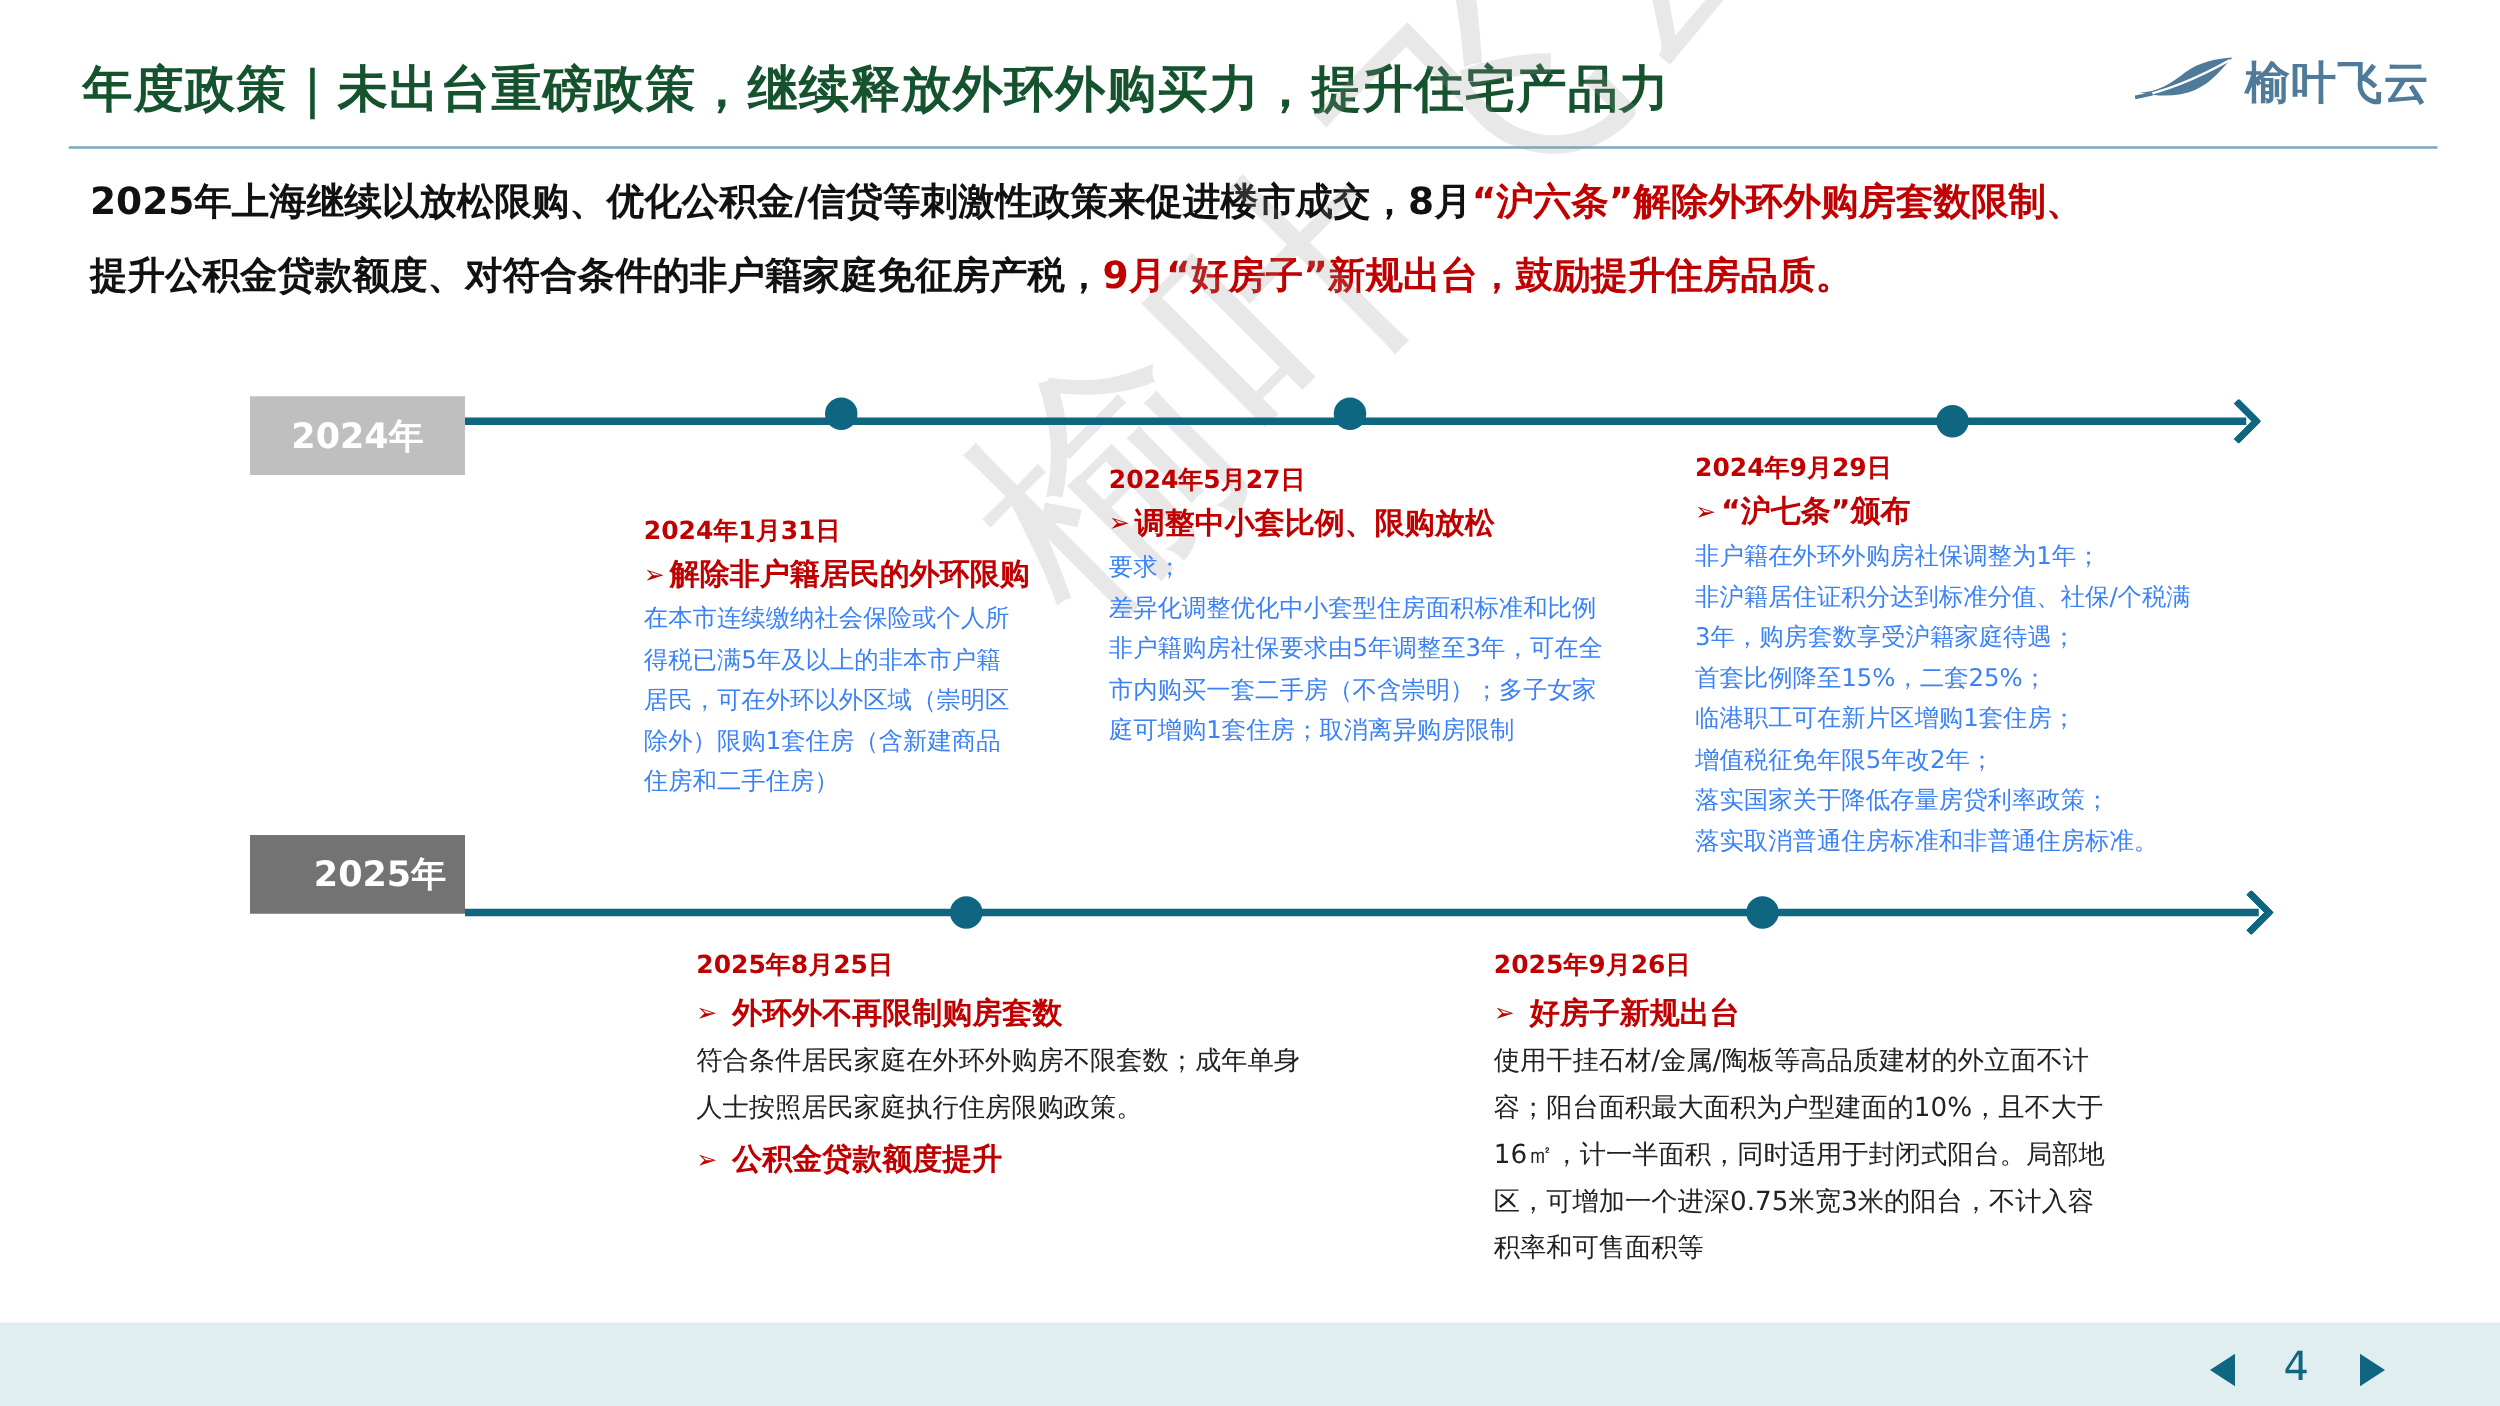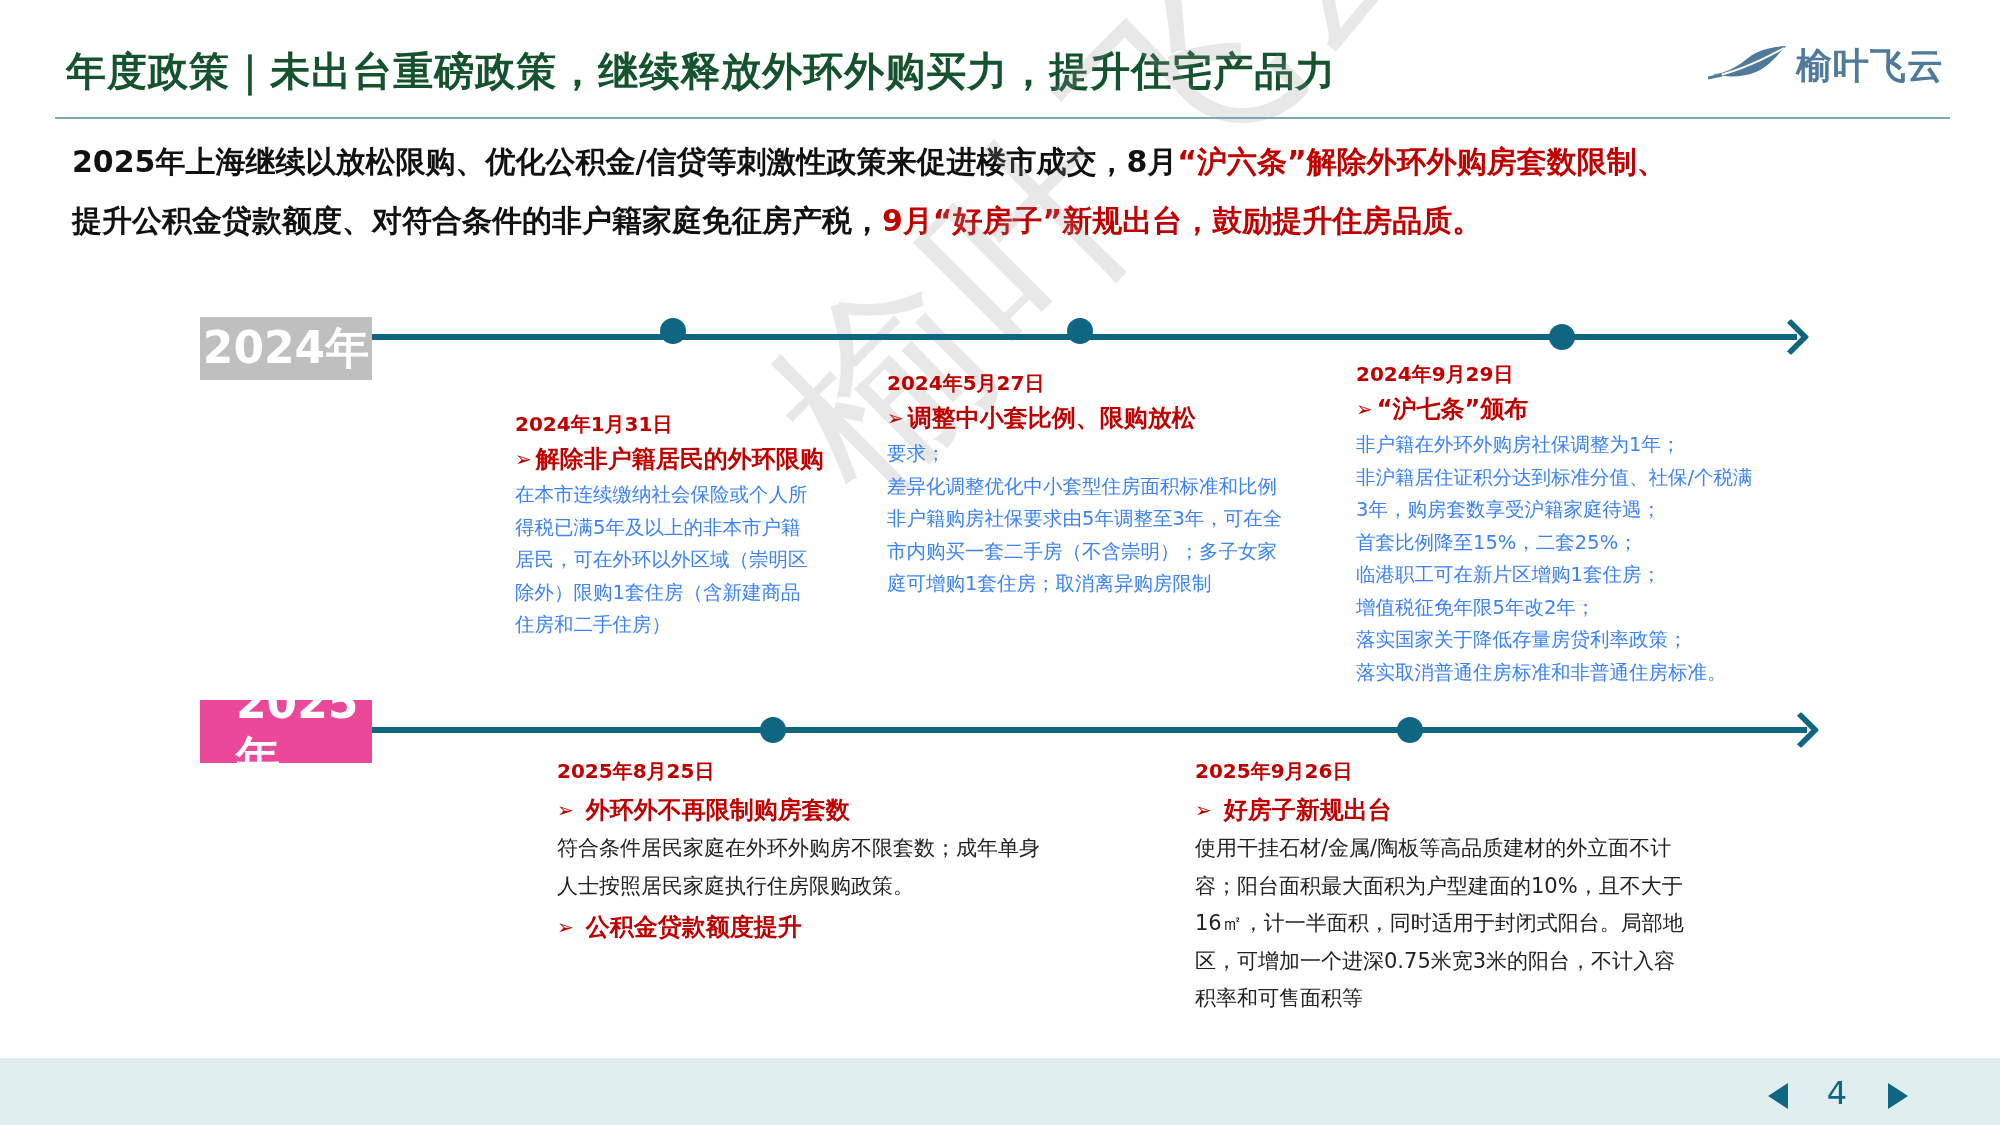--- a/index.html
+++ b/index.html
@@ -26,25 +26,25 @@
 
   
   .watermark {
     left: 720px; top: 360px; font-size: 200px; font-weight: normal; color: rgba(150,150,150,0.22);
     transform: rotate(-45deg); transform-origin: left top; white-space: nowrap; letter-spacing: 10px;
     pointer-events: none;
   }
 
   
   .year-box {
-    width: 172px; height: 63px; color: #fff; font-size: 44px; font-weight: bold;
+    width: 172px; height: 63px; color: #fff; font-size: 28px; font-weight: bold;
     display: flex; align-items: center; justify-content: center;
   }
   .year-2024 { left: 200px; top: 317px; background: #bfbfbf; }
-  .year-2025 { left: 200px; top: 700px; background: #ec4899; padding-left: 36px; }
+  .year-2025 { left: 200px; top: 668px; background: #737373; padding-left: 36px; }
   .tl-line { height: 6px; background: #0e6680; }
   .tl-2024 { left: 372px; top: 334px; width: 1425px; }
   .tl-2025 { left: 372px; top: 727px; width: 1435px; }
   .arrow-head {
     width: 26px; height: 26px; border-top: 6px solid #0e6680; border-right: 6px solid #0e6680;
     transform: rotate(45deg); border-radius: 2px;
   }
   .ah-2024 { left: 1778px; top: 324px; }
   .ah-2025 { left: 1788px; top: 717px; }
   .dot { width: 26px; height: 26px; border-radius: 50%; background: #0e6680; }

